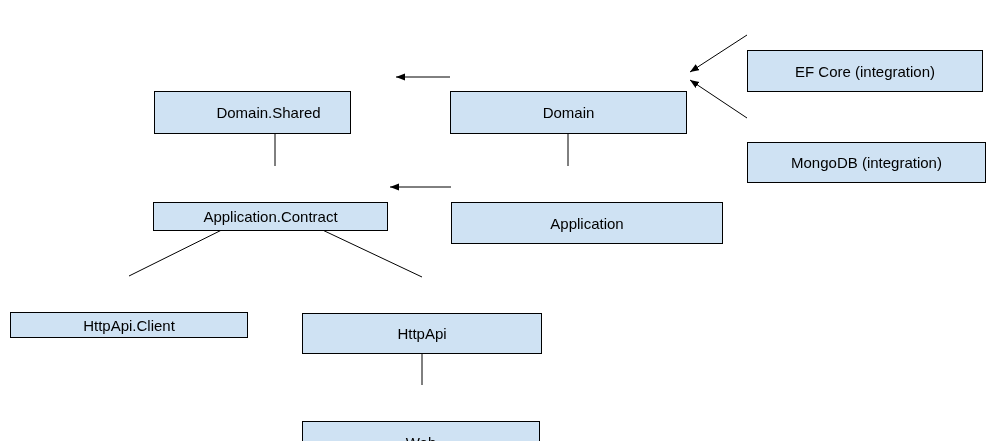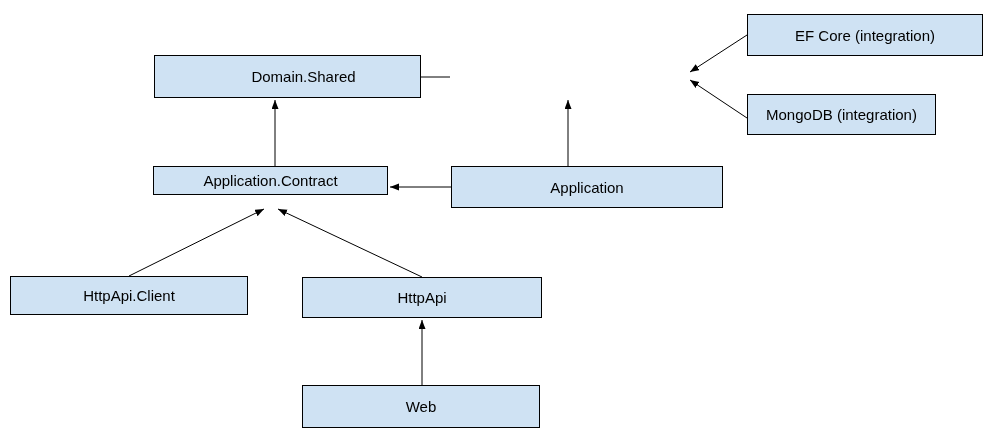--- a/index.html
+++ b/index.html
@@ -28,20 +28,21 @@
     box-sizing: border-box;
     background: var(--node-fill, #cfe2f3);
     border: 1px solid var(--node-border, #000000);
     color: var(--text-color, #000000);
     display: flex;
     align-items: center;
     justify-content: center;
     font-size: 15px;
     line-height: 1;
     white-space: nowrap;
+    margin-top: 36px;
   }
   .edge-line {
     stroke: var(--edge-color, #000000);
     stroke-width: 1;
     fill: none;
   }
 </style>
 </head>
 <body>
 
@@ -66,30 +67,31 @@
 
     <line class="edge-line" x1="568" y1="166" x2="568" y2="100" marker-end="url(#arrow)"></line>
 
     <line class="edge-line" x1="129" y1="276" x2="264" y2="209" marker-end="url(#arrow)"></line>
 
     <line class="edge-line" x1="422" y1="277" x2="278" y2="209" marker-end="url(#arrow)"></line>
 
     <line class="edge-line" x1="422" y1="385" x2="422" y2="320" marker-end="url(#arrow)"></line>
   </svg>
 
-  <div class="node" style="left:154px; top:55px;  width:267px; height:43px;padding-left:32px;">Domain.Shared</div>
+  <div class="node" style="left:154px; top:55px;  width:197px; height:43px;padding-left:32px;">Domain.Shared</div>
 
+  <div class="node" style="left:450px; top:55px;  width:237px; height:43px;">Domain</div>
 
   <div class="node" style="left:747px; top:14px;  width:236px; height:42px;">EF Core (integration)</div>
 
-  <div class="node" style="left:747px; top:94px;  width:189px; height:41px;">MongoDB (integration)</div>
+  <div class="node" style="left:747px; top:106px;  width:239px; height:41px;">MongoDB (integration)</div>
 
   <div class="node" style="left:153px; top:166px; width:235px; height:29px;">Application.Contract</div>
 
   <div class="node" style="left:451px; top:166px; width:272px; height:42px;">Application</div>
 
-  <div class="node" style="left:10px;  top:276px; width:238px; height:39px;">HttpApi.Client</div>
+  <div class="node" style="left:10px;  top:276px; width:238px; height:26px;">HttpApi.Client</div>
 
   <div class="node" style="left:302px; top:385px; width:238px; height:43px;">Web</div>
 
   <div class="node" style="left:302px; top:277px; width:240px; height:41px;">HttpApi</div>
 
 </div>
 
 </body></html>

